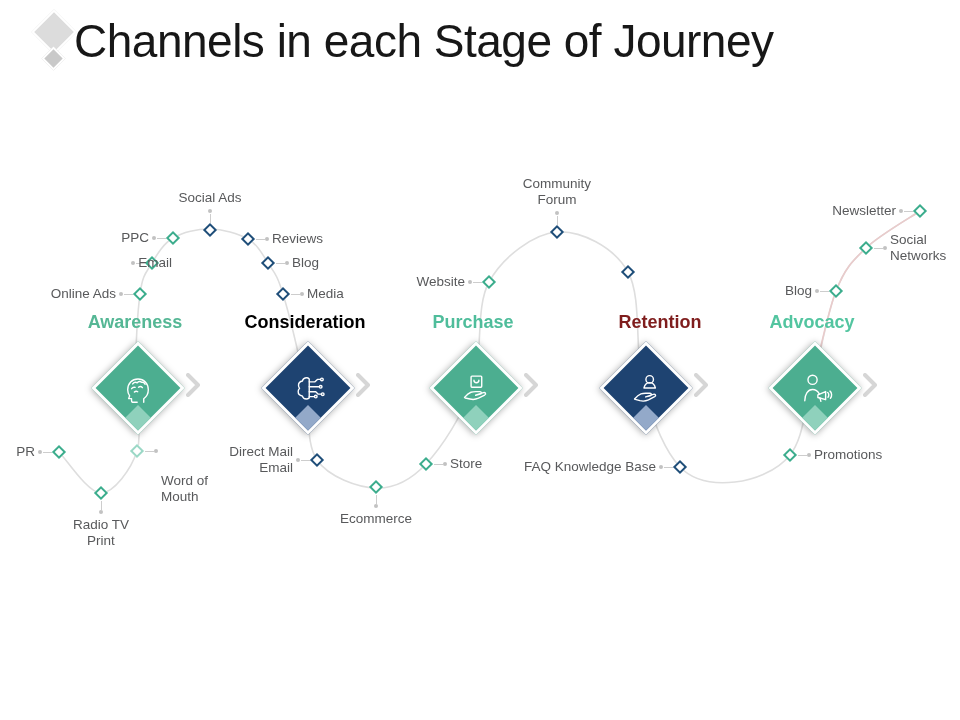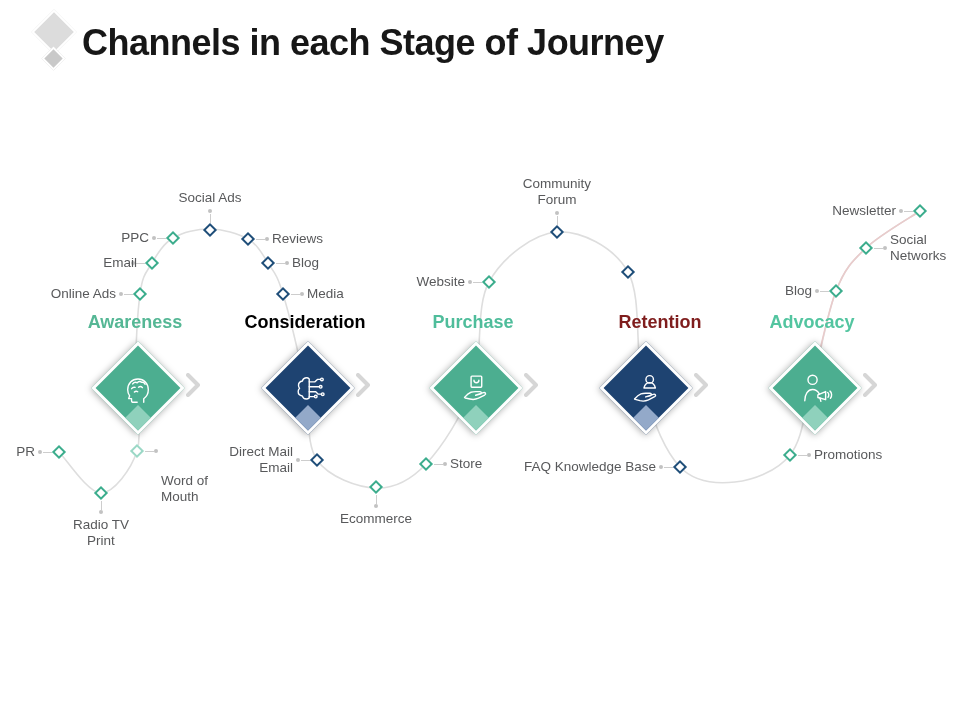--- a/index.html
+++ b/index.html
@@ -3,21 +3,21 @@
 <meta charset="utf-8">
 <style>
   html,body{margin:0;padding:0;background:#fff;}
   .slide{position:relative;width:960px;height:720px;background:#ffffff;overflow:hidden;
          font-family:"Liberation Sans",sans-serif;}
   
   .logo-big{position:absolute;left:38px;top:16px;width:28px;height:28px;background:#DCDCDC;
             border:2px solid #fff;transform:rotate(45deg);}
   .logo-small{position:absolute;left:45px;top:50px;width:13px;height:13px;background:#C9C9C9;
             border:2px solid #fff;transform:rotate(45deg);}
-  h1.title{position:absolute;left:70px;top:10px;margin:12px;font-size:36px;font-weight:bold;
+  h1.title{position:absolute;left:70px;top:10px;margin:4px;font-size:46px;font-weight:normal;
            color:#171717;letter-spacing:-0.5px;white-space:nowrap;}
   
   svg.wave{position:absolute;left:0;top:0;z-index:1;}
   
   .diamond{position:absolute;width:6px;height:6px;background:#fff;border:2px solid #3CAD8D;
            transform:rotate(45deg);z-index:3;}
   .mlabel{position:absolute;font-size:13.5px;line-height:16px;color:#58595B;z-index:3;}
   .cline{position:absolute;background:#CDCDCD;z-index:2;}
   .cdot{position:absolute;width:4px;height:4px;border-radius:50%;background:#C2C2C2;z-index:2;}
   
@@ -136,21 +136,21 @@
       <div class="cline" style="left: 145px; top: 451px; width: 9px; height: 1px;"></div>
       <div class="cdot" style="left: 154px; top: 449px;"></div>
       <div class="mlabel" style="width: 66px; left: 161px; top: 451px; transform: translateY(-50%); margin-top: 38px;">Word of Mouth</div>
       <div class="diamond" style="left: 135px; top: 289px; border-color: rgb(60, 173, 141);"></div>
       <div class="cline" style="left: 124px; top: 294px; width: 9px; height: 1px;"></div>
       <div class="cdot" style="left: 119px; top: 292px;"></div>
       <div class="mlabel" style="white-space: nowrap; right: 844px; top: 294px; transform: translateY(-50%); text-align: right;">Online Ads</div>
       <div class="diamond" style="left: 147px; top: 258px; border-color: rgb(60, 173, 141);"></div>
       <div class="cline" style="left: 136px; top: 263px; width: 9px; height: 1px;"></div>
       <div class="cdot" style="left: 131px; top: 261px;"></div>
-      <div class="mlabel" style="white-space: nowrap; right: 823px; top: 263px; transform: translateY(-50%); ">Email</div>
+      <div class="mlabel" style="white-space: nowrap; right: 788px; top: 263px; transform: translateY(-50%); ">Email</div>
       <div class="diamond" style="left: 168px; top: 233px; border-color: rgb(60, 173, 141);"></div>
       <div class="cline" style="left: 157px; top: 238px; width: 9px; height: 1px;"></div>
       <div class="cdot" style="left: 152px; top: 236px;"></div>
       <div class="mlabel" style="white-space: nowrap; right: 811px; top: 238px; transform: translateY(-50%); text-align: right;">PPC</div>
       <div class="diamond" style="left: 205px; top: 225px; border-color: rgb(31, 78, 121);"></div>
       <div class="cline" style="left: 210px; top: 214px; width: 1px; height: 9px;"></div>
       <div class="cdot" style="left: 208px; top: 209px;"></div>
       <div class="mlabel" style="white-space: nowrap; left: 210px; top: 206px; transform: translate(-50%, -100%); text-align: center;">Social Ads</div>
       <div class="diamond" style="left: 243px; top: 234px; border-color: rgb(31, 78, 121);"></div>
       <div class="cline" style="left: 256px; top: 239px; width: 9px; height: 1px;"></div>

